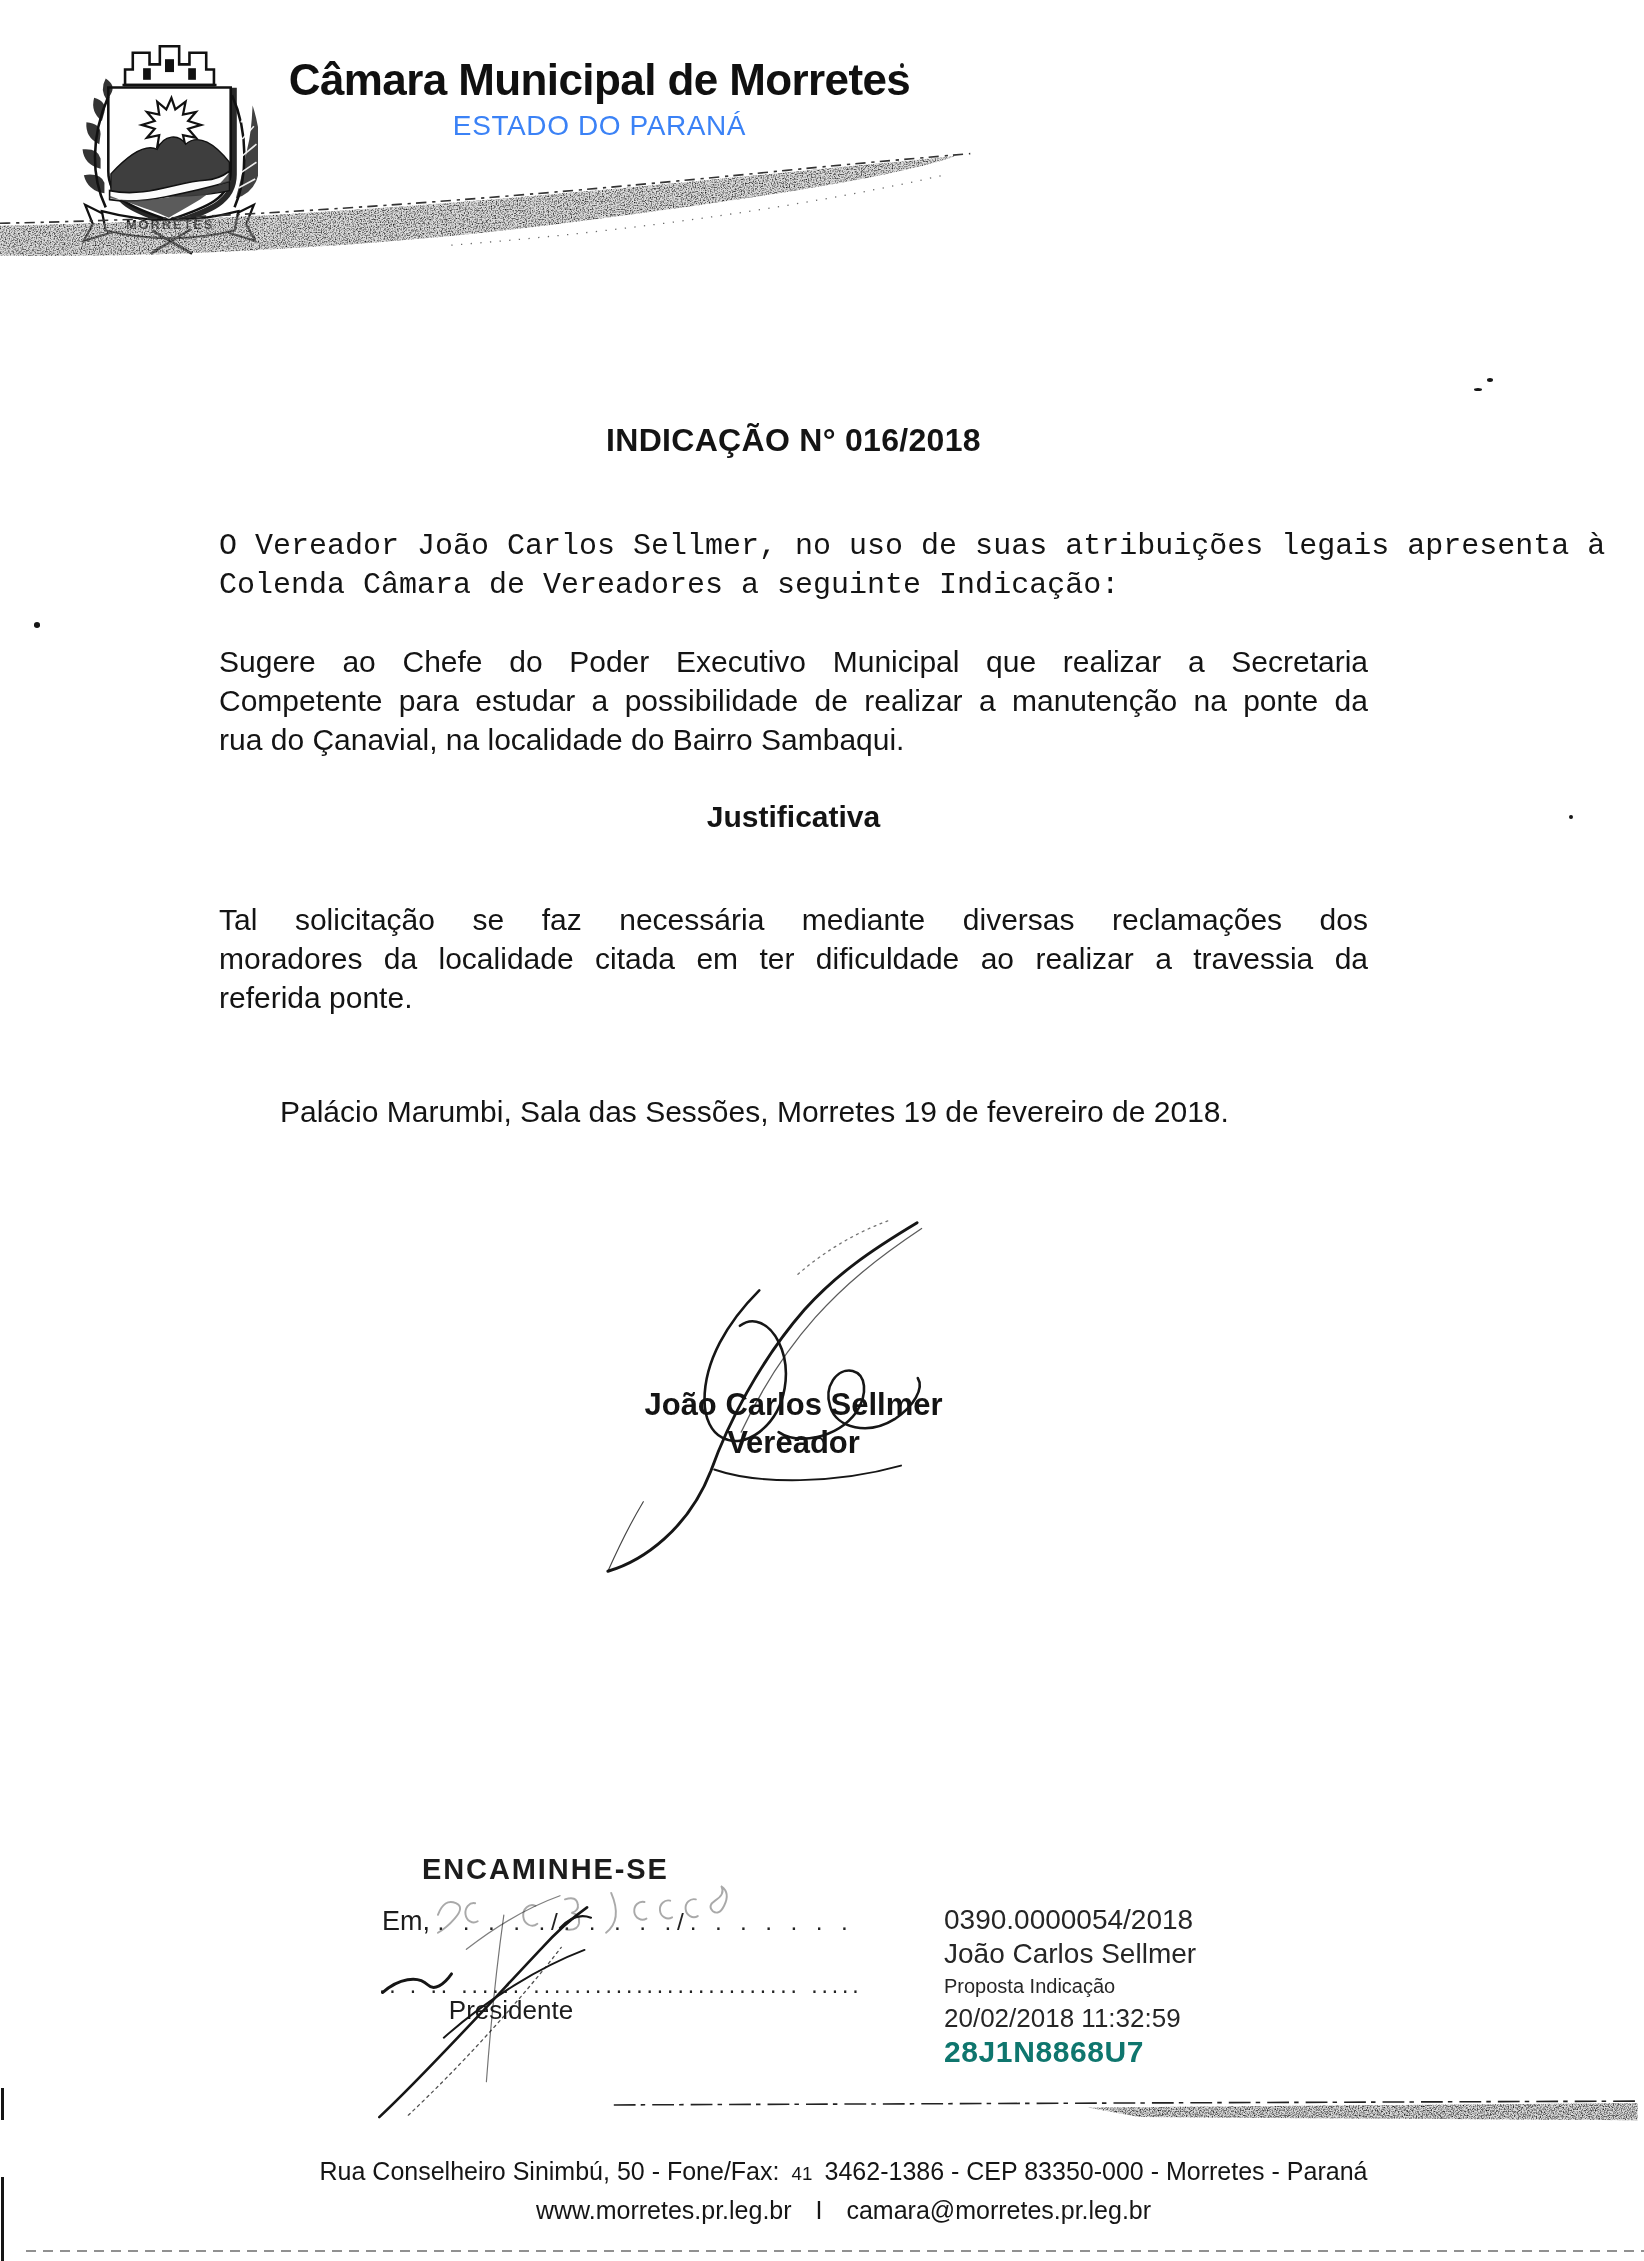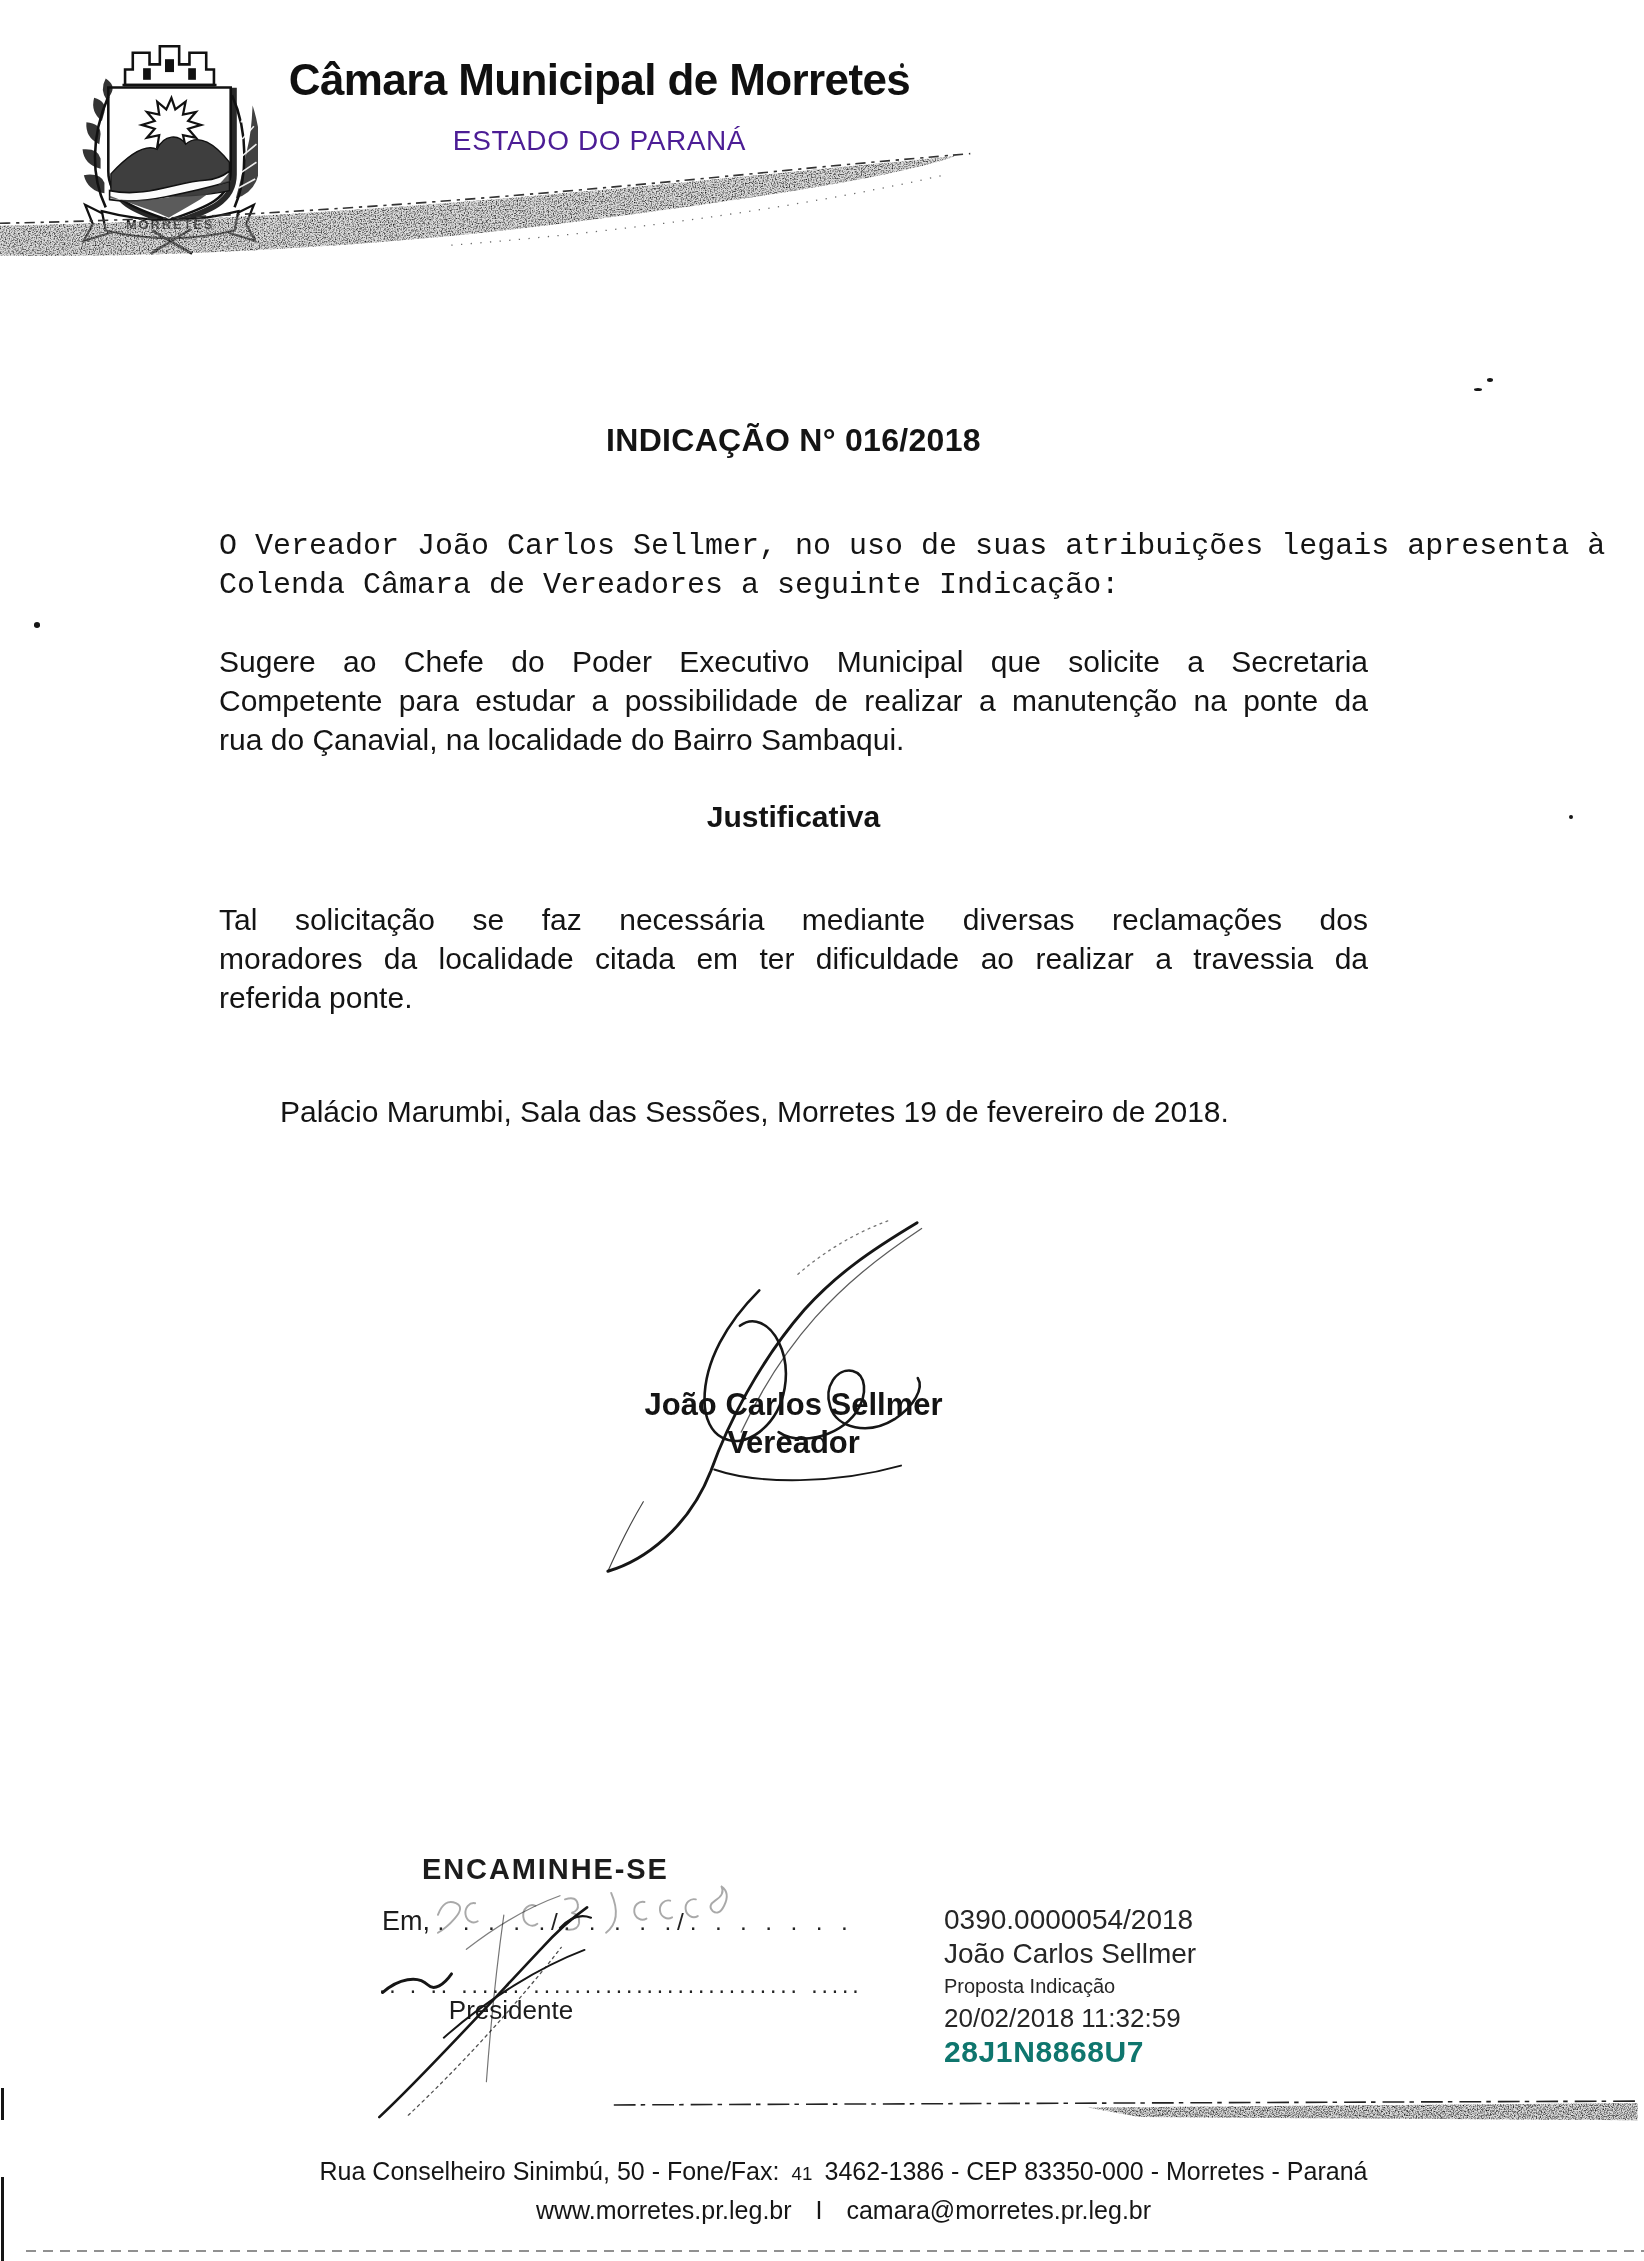--- a/index.html
+++ b/index.html
@@ -12,21 +12,21 @@
     background: #ffffff;
     font-family: "Liberation Sans", sans-serif;
     color: #141414;
     overflow: hidden;
   }
   .abs { position: absolute; }
 
   
   .org-block { left: 245px; top: 55px; width: 709px; text-align: center; }
   .org-name  { font-size: 44px; font-weight: bold; letter-spacing: -0.6px; color: #101010; }
-  .org-state { font-size: 28px; letter-spacing: 0.6px; margin-top: 20px; color: #4c1d95; }
+  .org-state { font-size: 28px; letter-spacing: 0.6px; margin-top: 5px; color: #3b82f6; }
 
   
   .doc-title {
     left: 219px; top: 422px; width: 1149px;
     text-align: center; font-weight: bold; font-size: 32px; letter-spacing: 0.3px;
   }
   .para { left: 219px; width: 1149px; font-size: 30px; line-height: 39px; }
   .p1 { top: 527px; font-family: Liberation Mono, monospace; }
   .p2 { top: 642px; }
   .p3 { top: 900px; }
@@ -131,21 +131,21 @@
   </svg>
 
   <div class="abs doc-title">INDICAÇÃO N° 016/2018</div>
 
   <div class="abs para p1">
     <div class="jline">O Vereador João Carlos Sellmer, no uso de suas atribuições legais apresenta à</div>
     <div class="jlast">Colenda Câmara de Vereadores a seguinte Indicação:</div>
   </div>
 
   <div class="abs para p2">
-    <div class="jline">Sugere ao Chefe do Poder Executivo Municipal que solicite a Secretaria</div>
+    <div class="jline">Sugere ao Chefe do Poder Executivo Municipal que realizar a Secretaria</div>
     <div class="jline">Competente para estudar a possibilidade de realizar a manutenção na ponte da</div>
     <div class="jlast">rua do Çanavial, na localidade do Bairro Sambaqui.</div>
   </div>
 
   <div class="abs heading-center">Justificativa</div>
 
   <div class="abs para p3">
     <div class="jline">Tal solicitação se faz necessária mediante diversas reclamações dos</div>
     <div class="jline">moradores da localidade citada em ter dificuldade ao realizar a travessia da</div>
     <div class="jlast">referida ponte.</div>

